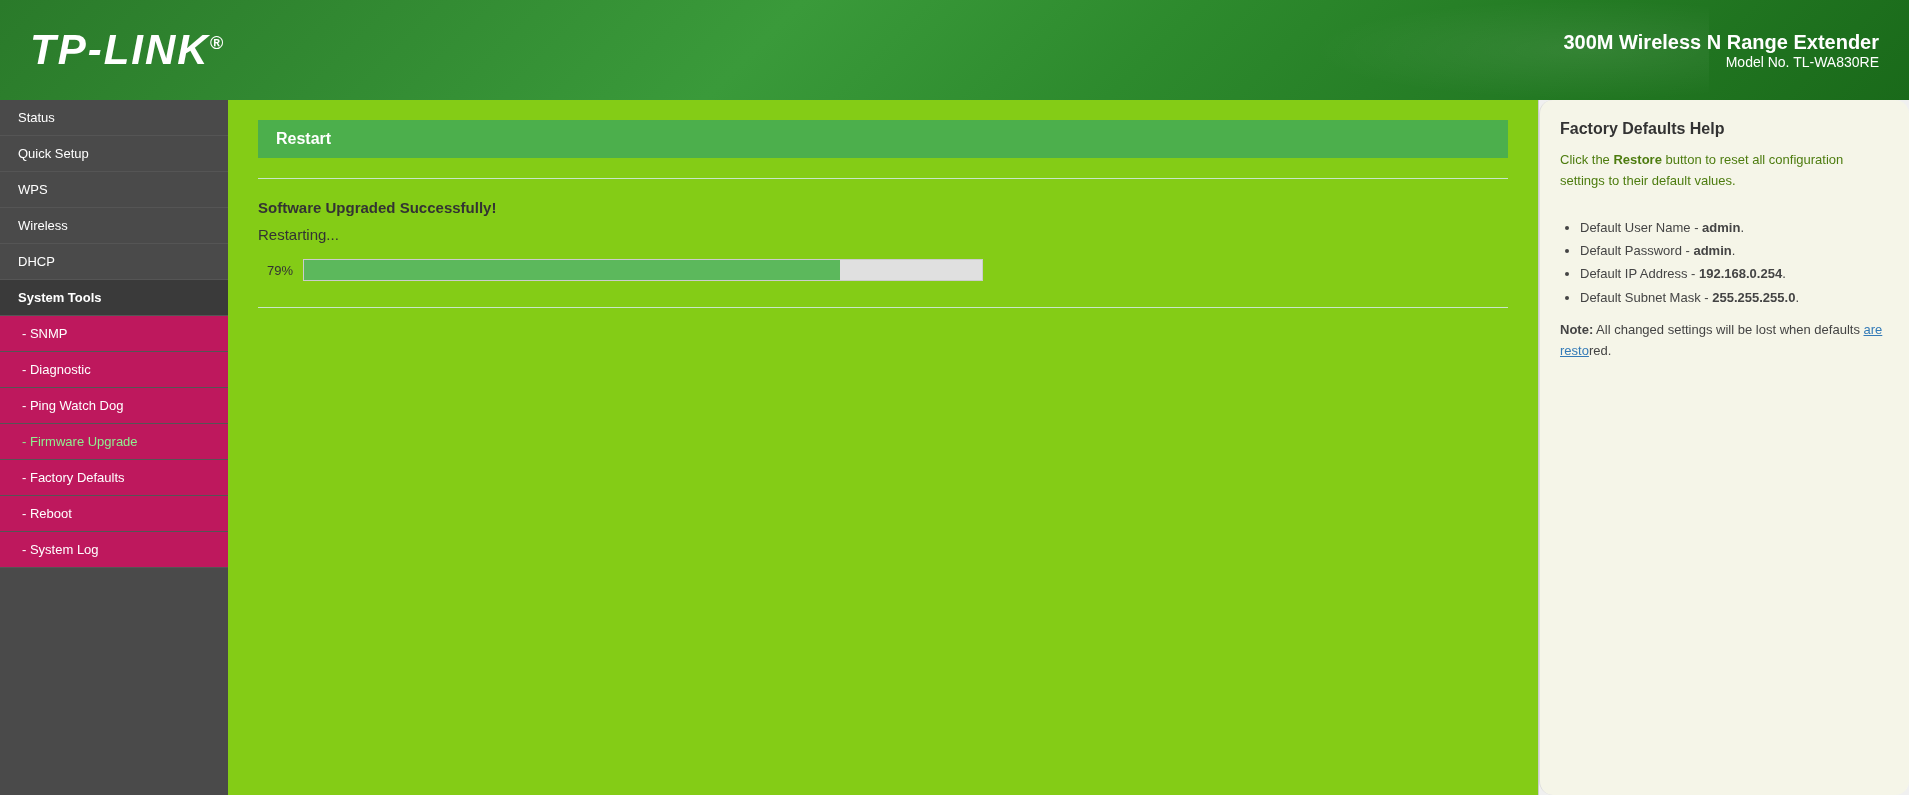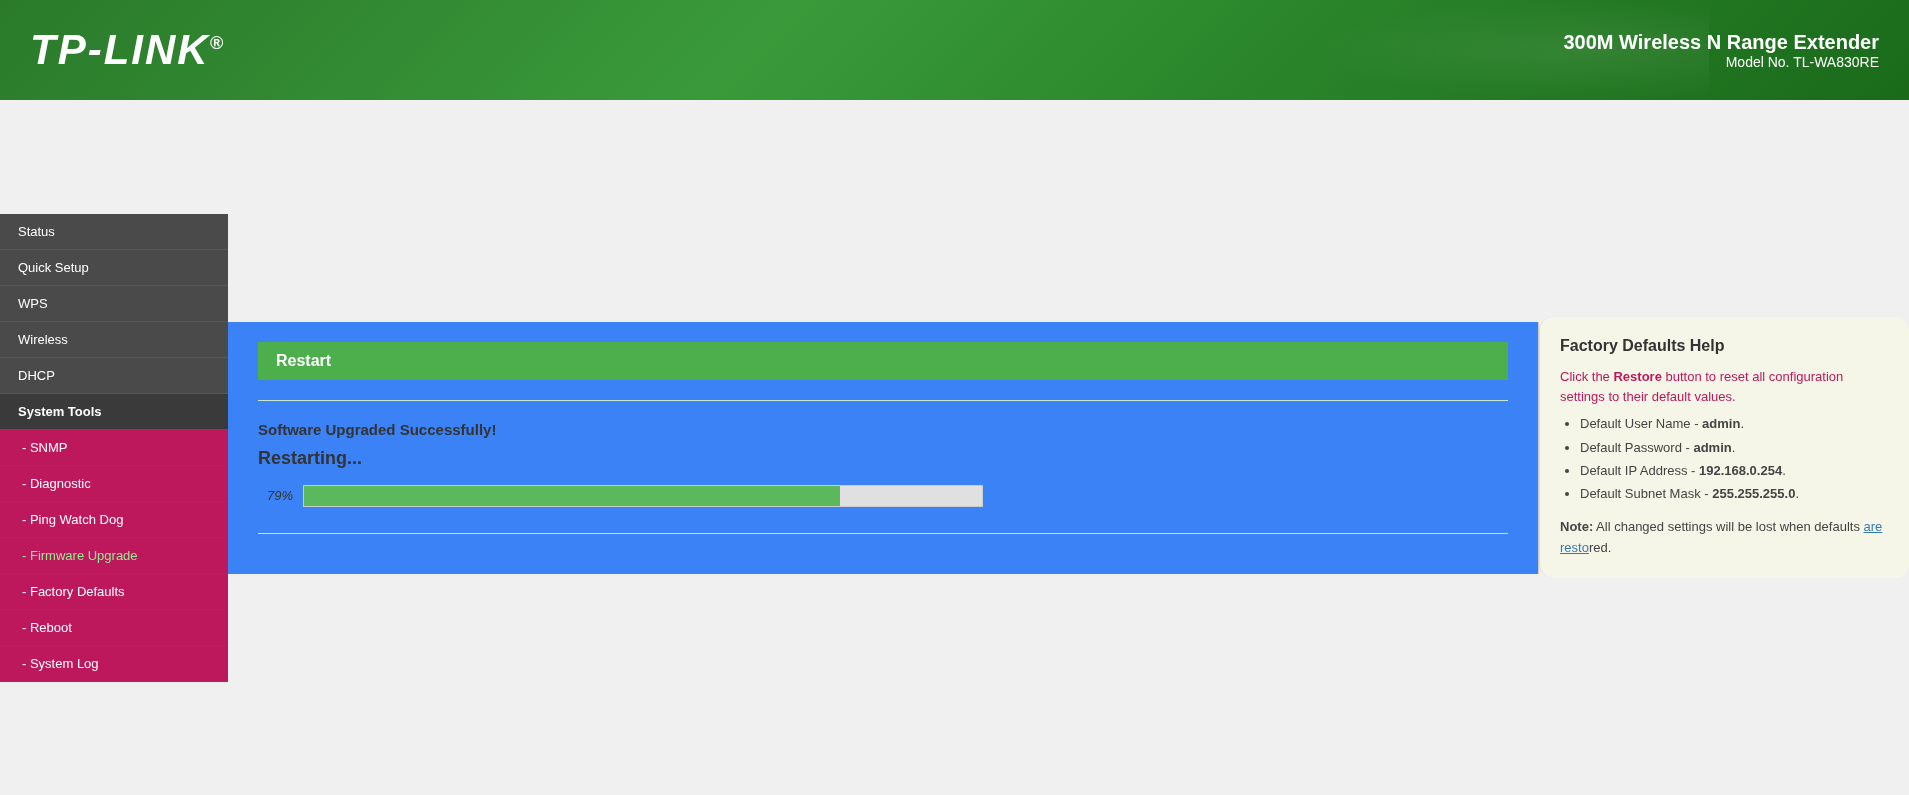--- a/index.html
+++ b/index.html
@@ -47,21 +47,20 @@
     }
     .header-product .model-name {
       font-size: 14px;
     }
 
     
     .layout {
       display: flex;
       height: calc(100vh - 100px);
       min-height: 695px;
-      align-items: center;
     }
 
     
     .sidebar {
       width: 228px;
       background: #4a4a4a;
       flex-shrink: 0;
     }
     .sidebar-item {
       display: block;
@@ -81,21 +80,21 @@
       padding-left: 22px;
       background: #be185d;
     }
     .sidebar-item.sub.current {
       color: #90ee90;
     }
 
     
     .main-content {
       flex: 1;
-      background: #3b82f6;
+      background: #84cc16;
       padding: 20px 30px;
       border-right: 1px solid #ccc;
     }
 
     .section-title {
       background: #4caf4c;
       color: white;
       font-size: 16px;
       font-weight: bold;
       padding: 10px 18px;
@@ -109,32 +108,31 @@
     }
 
     .success-message {
       font-size: 15px;
       font-weight: bold;
       color: #333;
       margin-bottom: 10px;
     }
 
     .restarting-text {
-      font-size: 18px;
-      font-weight: bold;
+      font-size: 15px;
+      font-weight: normal;
       color: #333;
       margin-bottom: 16px;
     }
 
     .progress-row {
       display: flex;
       align-items: center;
       gap: 10px;
       margin-bottom: 26px;
-      font-style: italic;
     }
 
     .progress-label {
       font-size: 13px;
       color: #333;
       width: 35px;
       text-align: right;
     }
 
     .progress-bar-container {
@@ -162,23 +160,23 @@
 
     .help-title {
       font-size: 16px;
       font-weight: bold;
       color: #333;
       margin-bottom: 12px;
     }
 
     .help-text {
       font-size: 13px;
-      color: #be185d;
+      color: #4d7c0f;
       line-height: 1.6;
-      margin-bottom: 4px;
+      margin-bottom: 24px;
     }
 
     .help-text b {
       font-weight: bold;
     }
 
     .help-list {
       margin-left: 20px;
       margin-bottom: 11px;
     }

